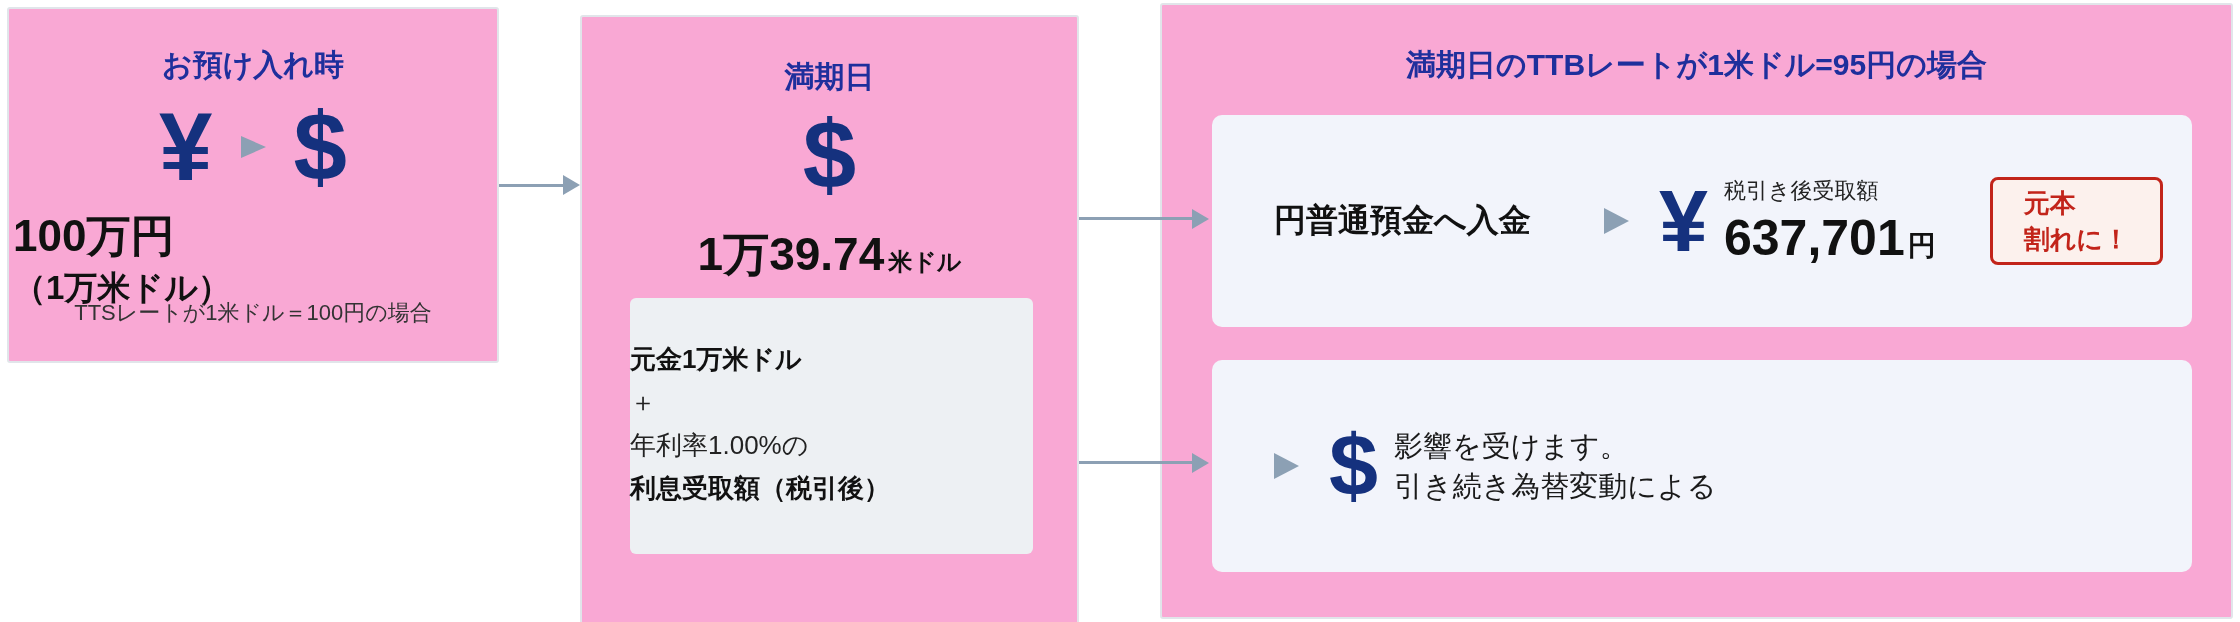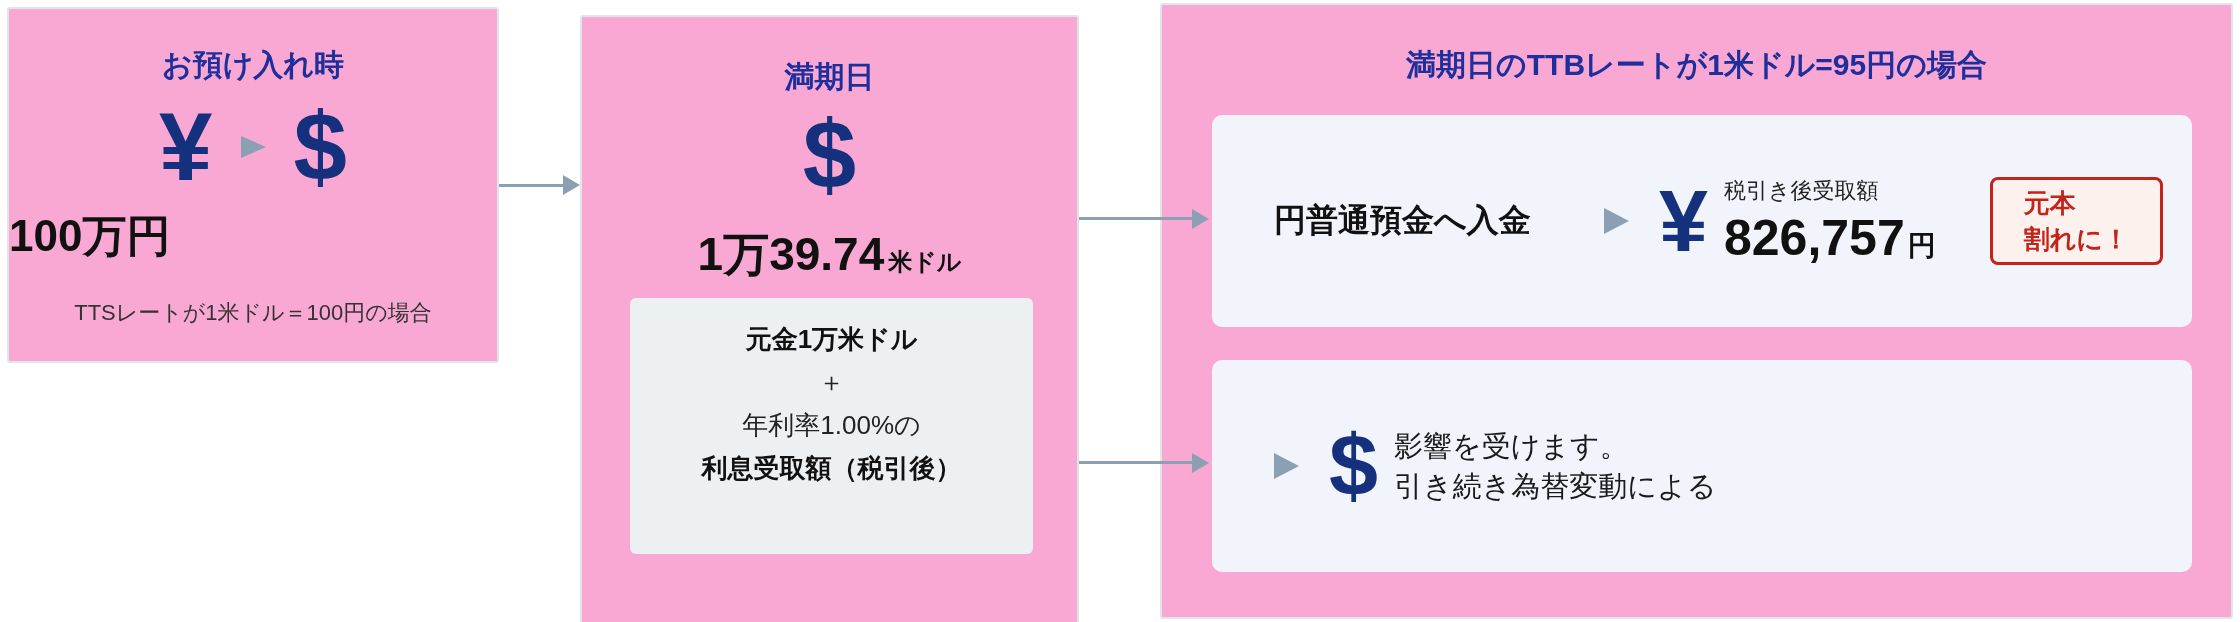--- a/index.html
+++ b/index.html
@@ -42,21 +42,21 @@
   .a2{top:207px;}
   .amount-main{font-size:44px;font-weight:bold;}
   .amount-main2{font-size:46px;font-weight:bold;}
   .amount-sub{font-size:33px;font-weight:bold;margin-left:4px;}
   .amount-unit{font-size:24px;font-weight:bold;margin-left:4px;}
 
   .note{position:absolute;left:0;top:289px;width:100%;text-align:center;
     font-size:22px;color:var(--text-mid);}
 
   .breakdown{position:absolute;left:48px;top:281px;width:403px;height:256px;
-    background:var(--panel-gray);border-radius:6px;padding-top:20px;text-align:center;}
+    background:var(--panel-gray);border-radius:6px;padding-top:40px;}
   .bd-line{font-size:26px;line-height:43px;color:#222222;}
   .bd-bold{font-weight:bold;color:var(--text-dark);}
 
   .option-panel{position:absolute;left:50px;width:980px;height:212px;
     background:var(--panel-blue);border-radius:10px;}
   .pA{top:110px;}
   .pB{top:355px;}
   .option-row{display:flex;align-items:center;height:100%;padding-left:62px;}
   .option-label{width:330px;font-size:32px;font-weight:bold;color:var(--text-dark);}
   .tri-sm{width:0;height:0;border-top:13px solid transparent;border-bottom:13px solid transparent;
@@ -89,20 +89,21 @@
 
   <section class="box box1">
     <h2 class="box-title t1">お預け入れ時</h2>
     <div class="symbols-row">
       <span class="cur">¥</span>
       <span class="tri"></span>
       <span class="cur">$</span>
     </div>
     <div class="amount-row a1">
       <span class="amount-main">100万円</span>
+      <span class="amount-sub">（1万米ドル）</span>
     </div>
     <p class="note">TTSレートが1米ドル＝100円の場合</p>
   </section>
 
   <section class="box box2">
     <h2 class="box-title t2">満期日</h2>
     <div class="symbols-row">
       <span class="cur">$</span>
     </div>
     <div class="amount-row a2">
@@ -121,21 +122,21 @@
     <h2 class="box-title t3">満期日のTTBレートが1米ドル=95円の場合</h2>
 
     <div class="option-panel pA">
       <div class="option-row">
         <span class="option-label">円普通預金へ入金</span>
         <span class="tri-sm"></span>
         <span class="row-cur">¥</span>
         <div class="result">
           <div class="result-caption">税引き後受取額</div>
           <div class="result-amount">
-            <span class="result-big">826,757</span>
+            <span class="result-big">637,701</span>
             <span class="result-unit">円</span>
           </div>
         </div>
         <div class="badge">
           <div>元本</div>
           <div>割れに！</div>
         </div>
       </div>
     </div>
 

